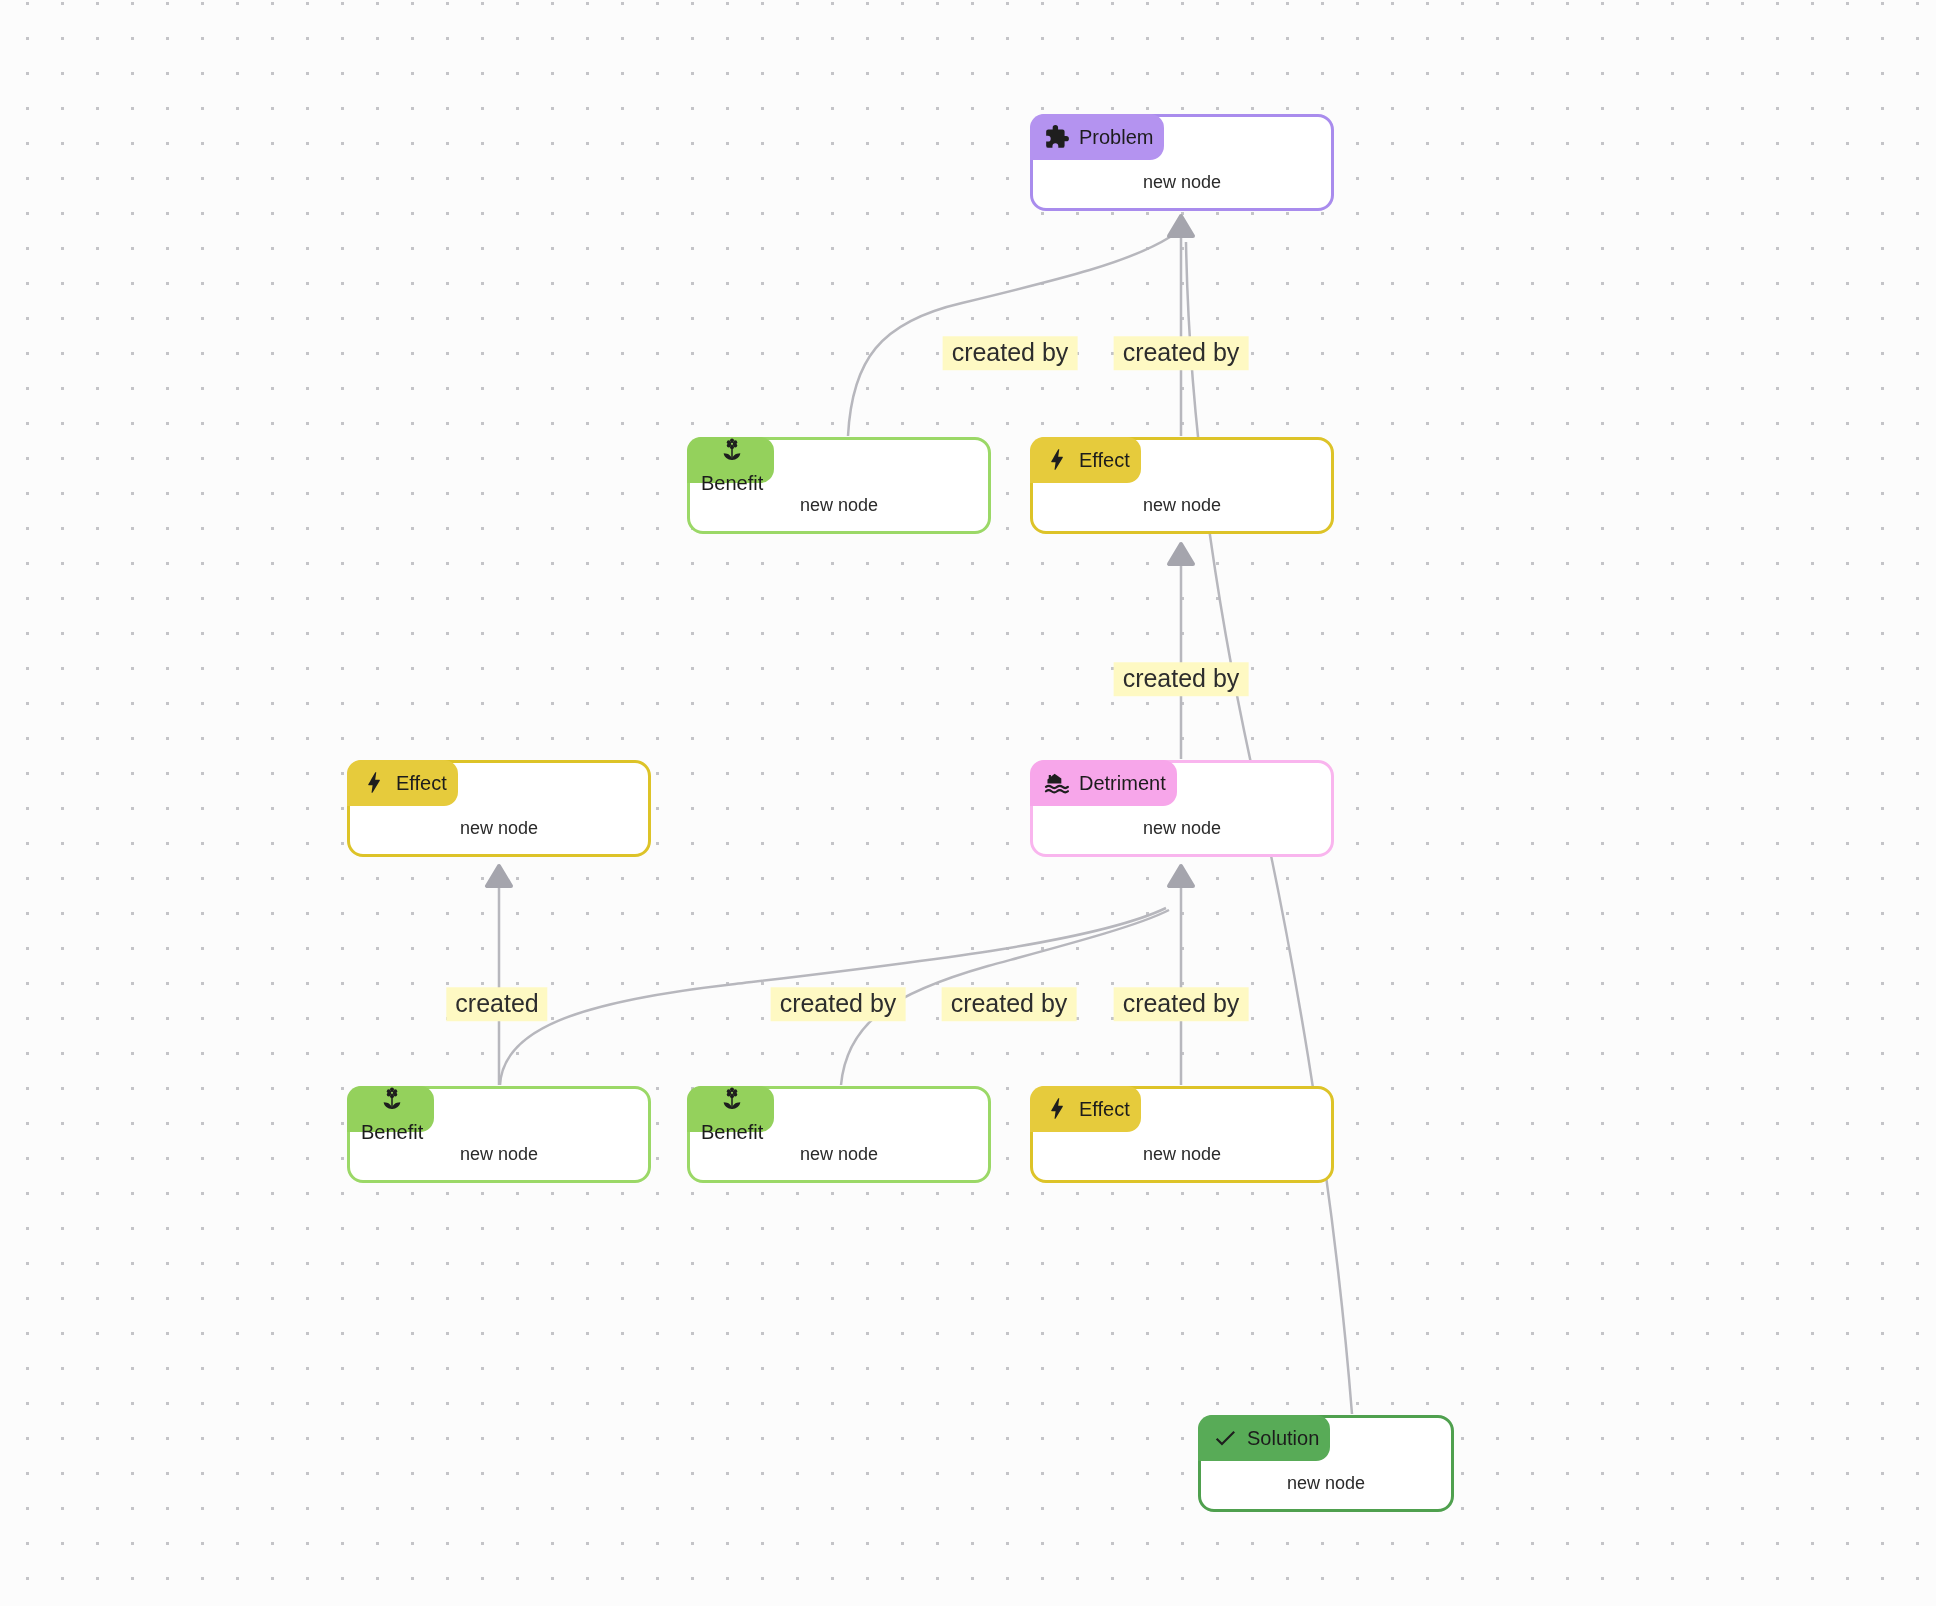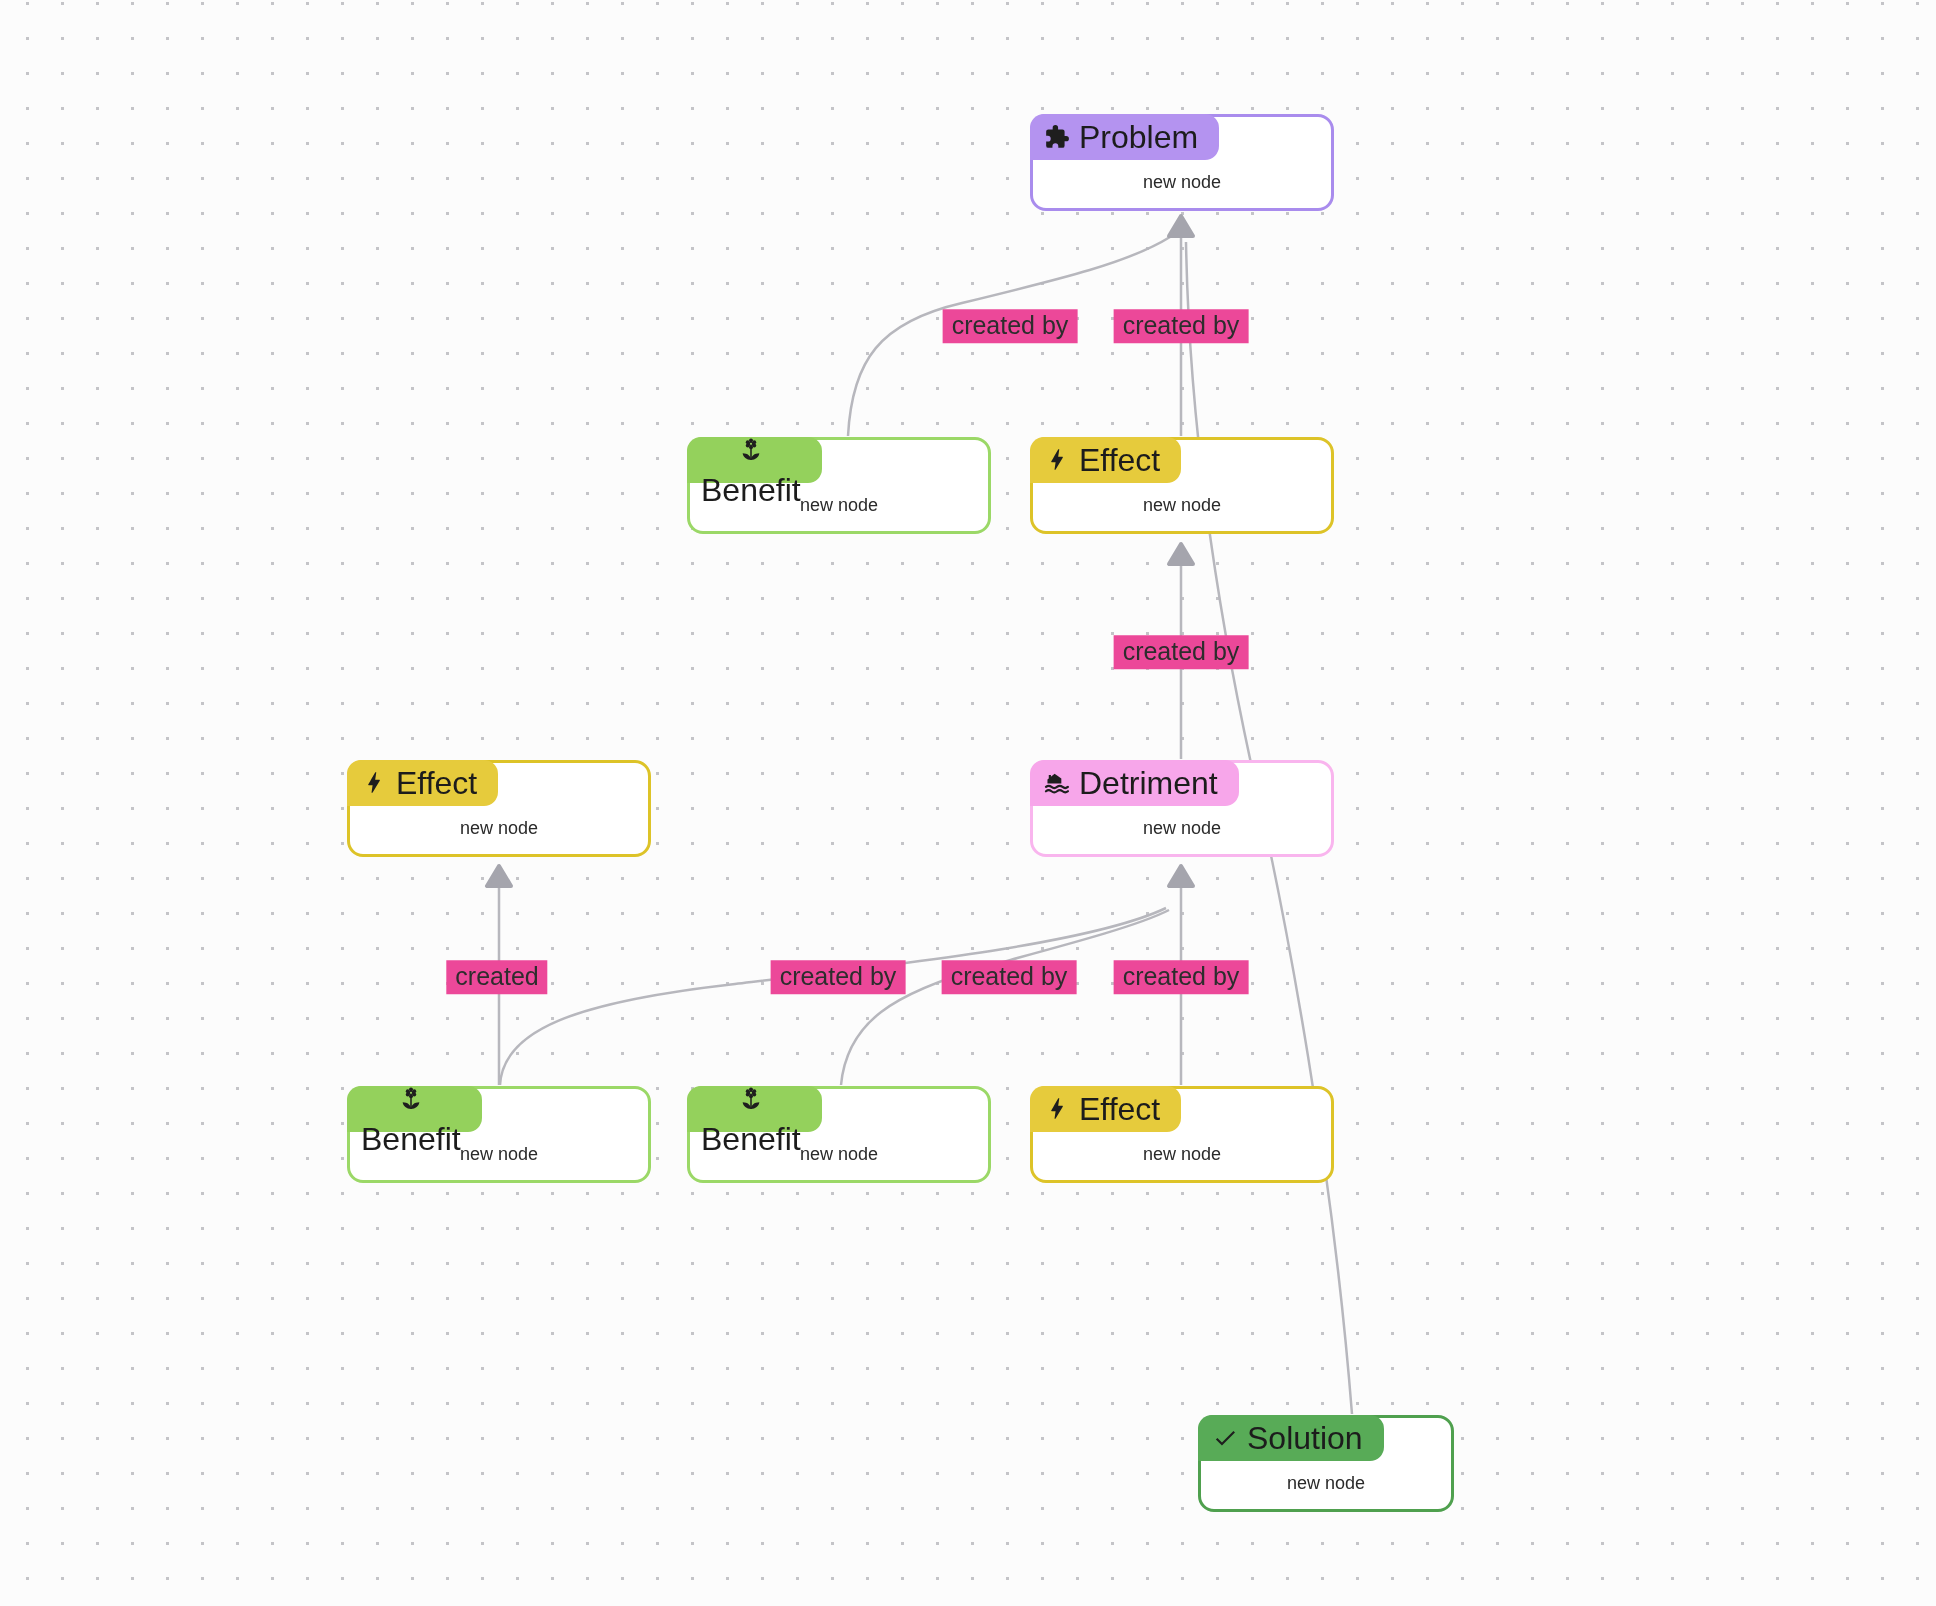--- a/index.html
+++ b/index.html
@@ -7,31 +7,31 @@
     width:1936px;height:1606px;overflow:hidden;position:relative;
     font-family:"Liberation Sans",sans-serif;
     background-color:#fcfcfc;
     background-image:radial-gradient(circle,#c4c4c8 1.6px,transparent 1.7px);
     background-size:35px 35px;
     background-position:10px 21px;
   }
   #edge-layer{position:absolute;left:0;top:0;z-index:1;}
   .edge-label{
     position:absolute;z-index:2;transform:translate(-50%,-50%);
-    background:#ec4899;padding:3px 9px;font-size:25px;color:#2d2d2d;
-    white-space:nowrap;line-height:1.1;
+    background:#fef9c3;padding:3px 9px;font-size:25px;color:#2d2d2d;
+    white-space:nowrap;line-height:1.1;margin-top:27px;
   }
   .node{
     position:absolute;z-index:3;width:304px;height:97px;box-sizing:border-box;
     background:#ffffff;border:3px solid #999;border-radius:16px;
   }
   .node .badge{
     position:absolute;left:-3px;top:-3px;height:46px;box-sizing:border-box;
-    display:flex;align-items:center;gap:9px;padding:0 21px 0 14px;
-    border-radius:14px 14px 14px 0;font-size:32px;color:#1c1c1c;
+    display:flex;align-items:center;gap:9px;padding:0 11px 0 14px;
+    border-radius:14px 14px 14px 0;font-size:20px;color:#1c1c1c;
   }
   .node .badge svg{width:26px;height:26px;flex:0 0 auto;}
   .node .body{
     position:absolute;left:0;right:0;top:40px;bottom:0;
     display:flex;align-items:center;justify-content:center;
     font-size:18px;color:#2a2a2a;
   }
   .node.problem{border-color:#a98ced;}   .node.problem .badge{background:#b493f0;}
   .node.benefit{border-color:#9bd867;}   .node.benefit .badge{background:#94d15c;flex-direction:column;}
   .node.effect{border-color:#ddc328;}    .node.effect .badge{background:#e6cb3c;text-align:center;}

